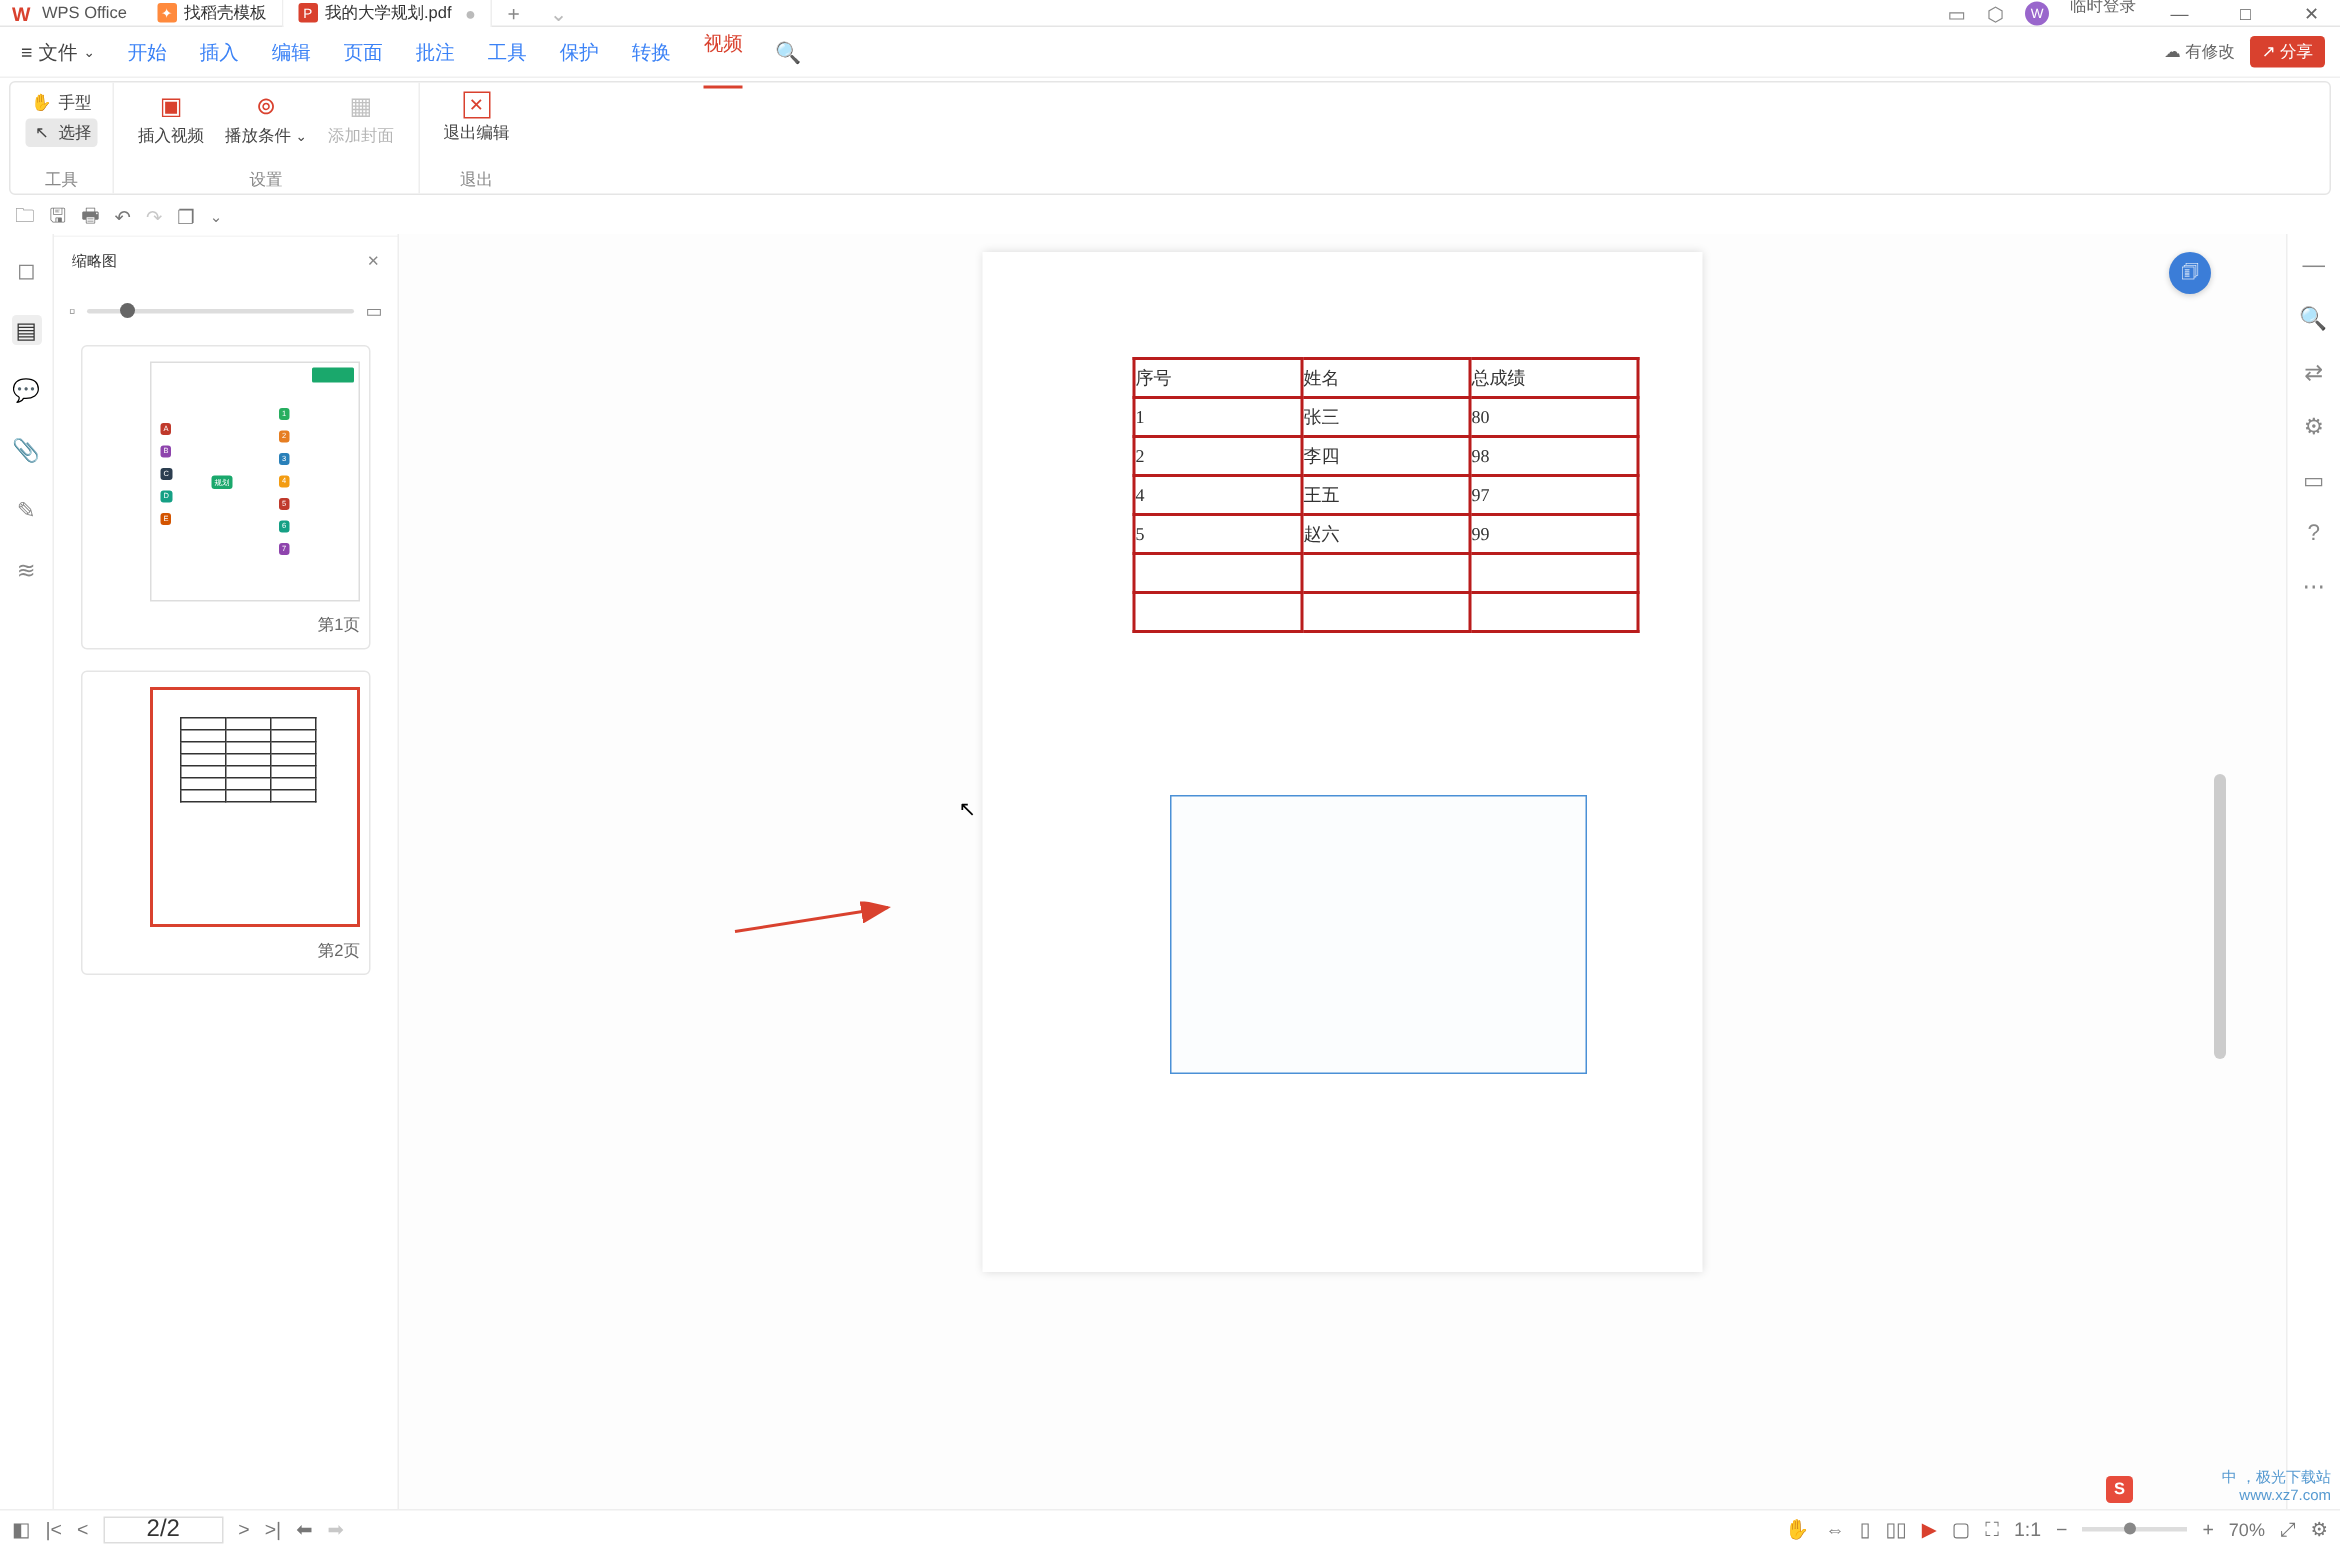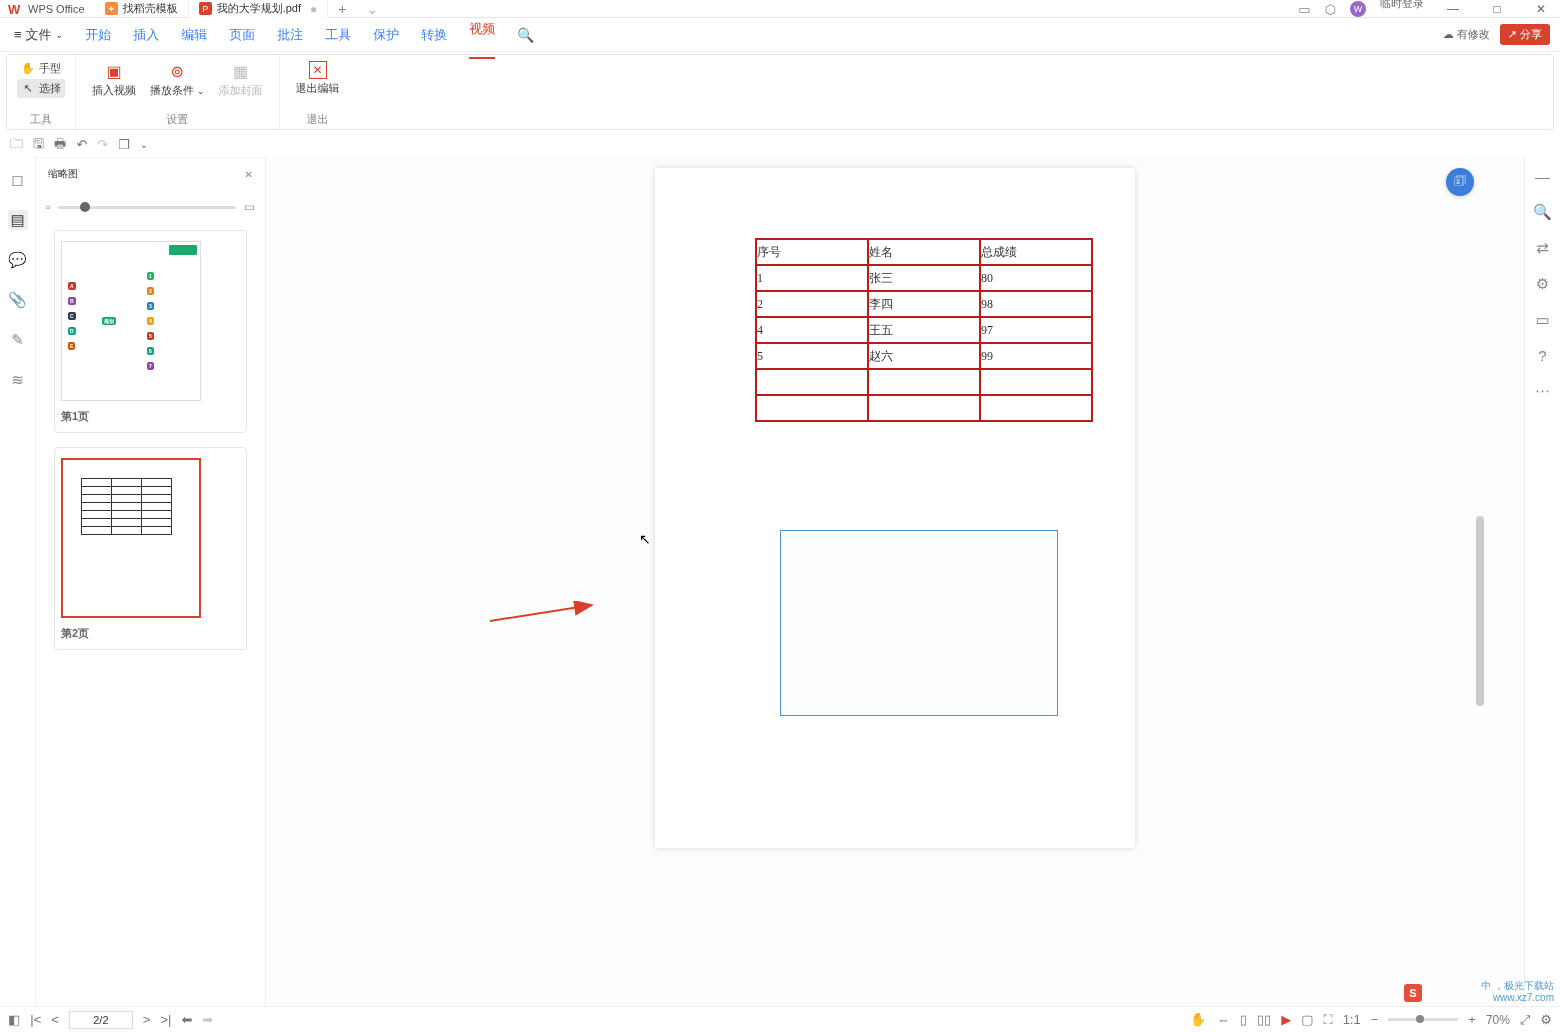--- a/index.html
+++ b/index.html
@@ -51,21 +51,21 @@
 .leftrail { width:36px; background:#fff; border-right:1px solid #eee; display:flex; flex-direction:column; align-items:center; padding-top:14px; gap:20px; }
 .leftrail .ic { width:20px; height:20px; color:#888; font-size:15px; display:flex; align-items:center; justify-content:center; border-radius:3px; }
 .leftrail .ic.active { background:#eee; color:#333; }
 
 .thumb-panel { width:230px; border-right:1px solid #eee; display:flex; flex-direction:column; }
 .thumb-head { height:36px; display:flex; align-items:center; justify-content:space-between; padding:0 12px; font-size:10px; }
 .thumb-zoom { height:30px; display:flex; align-items:center; padding:0 10px; gap:8px; }
 .zoom-track { flex:1; height:3px; background:#ddd; position:relative; border-radius:2px; }
 .zoom-knob { position:absolute; left:12%; top:-4px; width:10px; height:10px; background:#666; border-radius:50%; }
 .thumb-list { flex:1; overflow:auto; padding:8px 18px; display:flex; flex-direction:column; gap:14px; }
-.thumb-card { border:1px solid #e5e5e5; border-radius:4px; padding:10px 6px 8px; display:flex; flex-direction:column; align-items:flex-start; gap:8px;font-weight:bold; }
+.thumb-card { border:1px solid #e5e5e5; border-radius:4px; padding:10px 6px 8px; display:flex; flex-direction:column; align-items:flex-end; gap:8px; }
 .thumb-page { width:140px; height:160px; background:#fff; border:1px solid #ddd; position:relative; overflow:hidden; }
 .thumb-page.sel { border:2px solid #d9412e; }
 .thumb-lbl { font-size:11px; color:#666; }
 
 .canvas-wrap { flex:1; background:#fdfdfd; position:relative; overflow:hidden; }
 .page { position:absolute; left:50%; transform:translateX(-50%); top:12px; width:480px; height:680px; background:#fff; box-shadow:0 0 6px rgba(0,0,0,.15); }
 
 .tbl { position:absolute; left:100px; top:70px; border-collapse:collapse; }
 .tbl td { border:2px solid #b91c1c; width:112px; height:26px; text-align:left; font-size:12px; font-family:SimSun,serif; }
 
@@ -75,21 +75,21 @@
 
 .rightrail { width:36px; background:#fff; border-left:1px solid #eee; display:flex; flex-direction:column; align-items:center; padding-top:12px; gap:18px; }
 .rightrail .ic { color:#888; font-size:15px; }
 .float-btn { position:absolute; right:50px; top:12px; width:28px; height:28px; border-radius:50%; background:#3b7dd8; color:#fff; display:flex; align-items:center; justify-content:center; font-size:13px; box-shadow:0 1px 4px rgba(0,0,0,.2); }
 .vscroll { position:absolute; right:40px; top:10px; bottom:10px; width:8px; }
 .vscroll .thumb { position:absolute; top:350px; width:8px; height:190px; background:#ccc; border-radius:4px; }
 
 
 .status { position:absolute; left:0; right:0; bottom:0; height:26px; border-top:1px solid #eee; display:flex; align-items:center; padding:0 8px; background:#fff; }
 .status .l { display:flex; align-items:center; gap:10px; }
-.pgbox { width:64px; height:18px; border:1px solid #ddd; text-align:center; font-size:11px; line-height:16px; }
+.pgbox { width:80px; height:18px; border:1px solid #ddd; text-align:center; font-size:16px; line-height:16px; }
 .status .r { margin-left:auto; display:flex; align-items:center; gap:10px; color:#777; }
 .sic { font-size:13px; color:#777; }
 .sic.red { color:#d9412e; }
 .zoom-slider { width:70px; height:3px; background:#ddd; position:relative; }
 .zoom-slider .k { position:absolute; left:40%; top:-3px; width:8px; height:8px; background:#888; border-radius:50%; }
 
 .watermark { position:absolute; right:6px; bottom:28px; font-size:10px; color:#3a89c9; opacity:.85; text-align:right; line-height:12px; }
 .brand-badge { position:absolute; right:138px; bottom:30px; width:18px; height:18px; background:#e74c3c; color:#fff; border-radius:3px; font-size:11px; display:flex; align-items:center; justify-content:center; font-weight:bold; }
 .mm-node { position:absolute; font-size:5px; padding:1px 2px; border-radius:2px; color:#fff; }
 .mini-tbl { position:absolute; left:18px; top:18px; border-collapse:collapse; }

